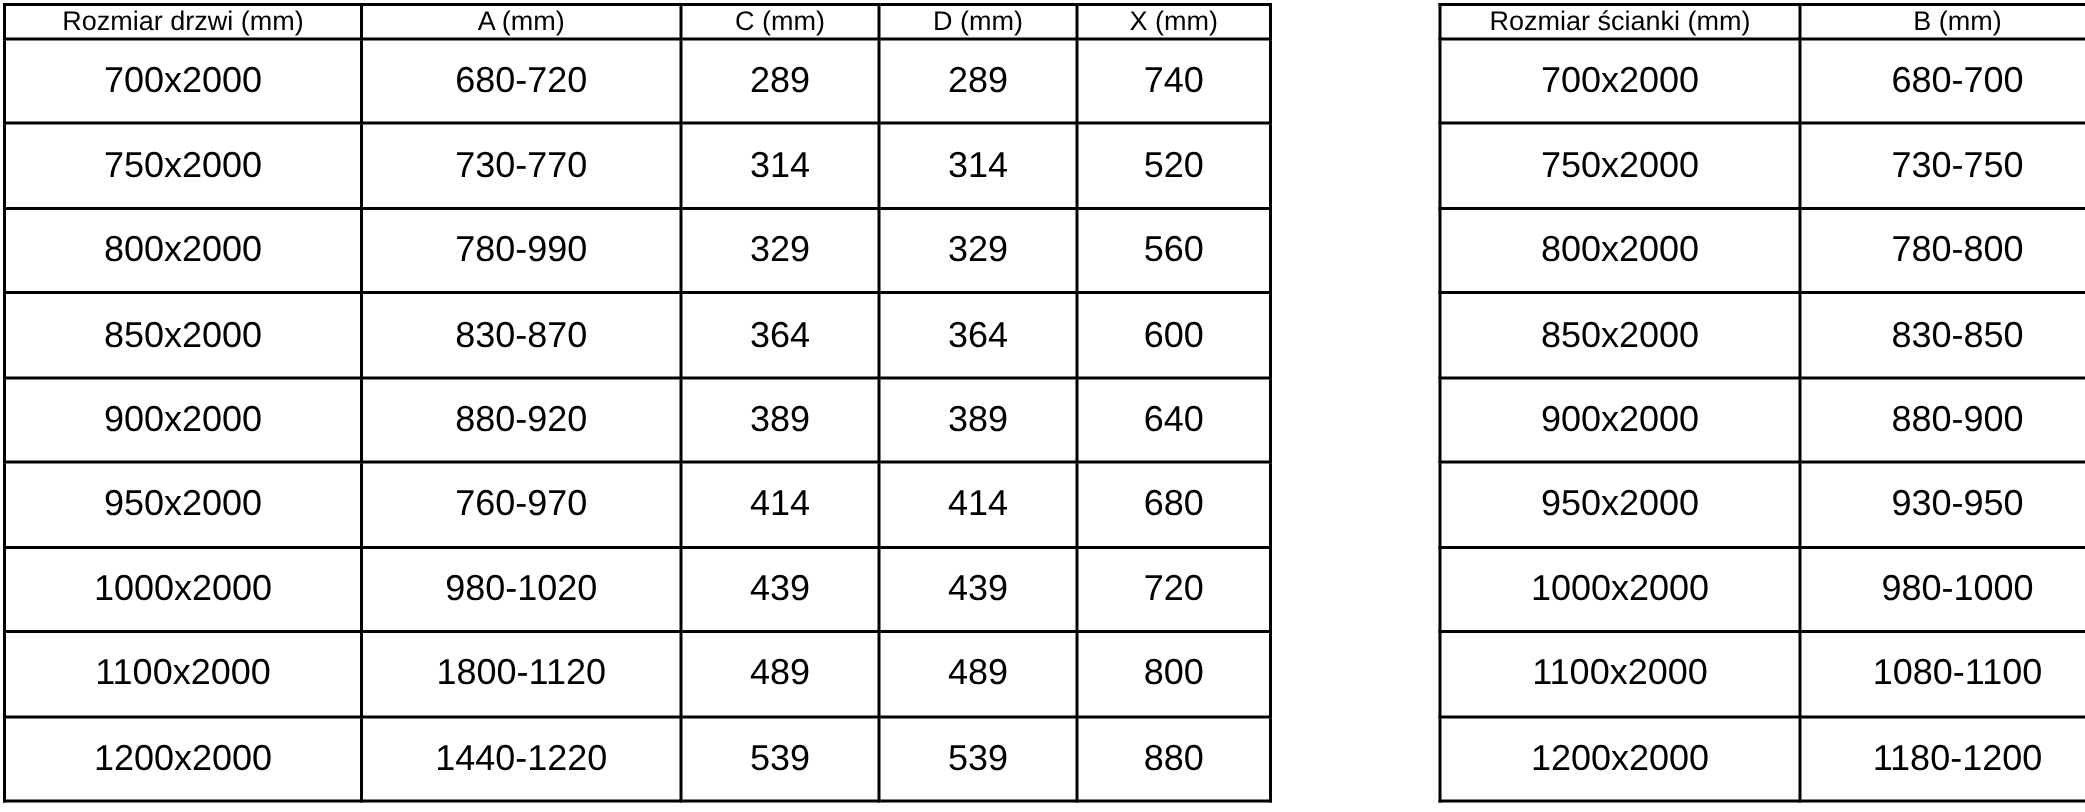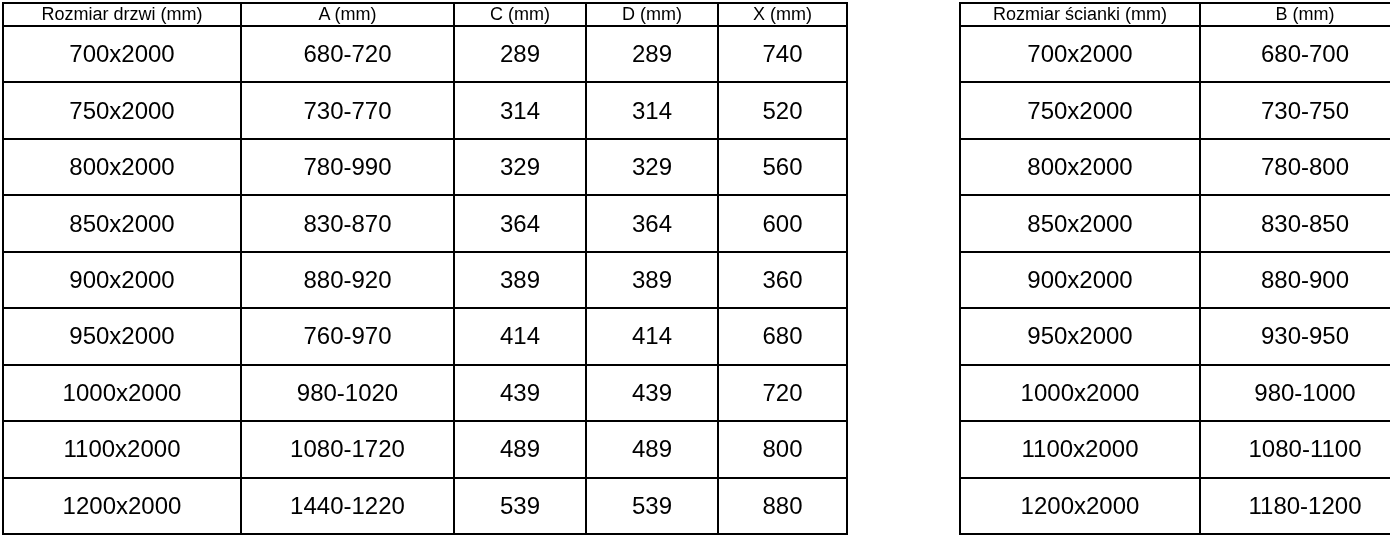--- a/index.html
+++ b/index.html
@@ -81,39 +81,39 @@
         <td>830-870</td>
         <td>364</td>
         <td>364</td>
         <td>600</td>
       </tr>
       <tr>
         <td>900x2000</td>
         <td>880-920</td>
         <td>389</td>
         <td>389</td>
-        <td>360</td>
+        <td>640</td>
       </tr>
       <tr>
         <td>950x2000</td>
         <td>760-970</td>
         <td>414</td>
         <td>414</td>
         <td>680</td>
       </tr>
       <tr>
         <td>1000x2000</td>
         <td>980-1020</td>
         <td>439</td>
         <td>439</td>
         <td>720</td>
       </tr>
       <tr>
         <td>1100x2000</td>
-        <td>1080-1720</td>
+        <td>1800-1120</td>
         <td>489</td>
         <td>489</td>
         <td>800</td>
       </tr>
       <tr>
         <td>1200x2000</td>
         <td>1440-1220</td>
         <td>539</td>
         <td>539</td>
         <td>880</td>

